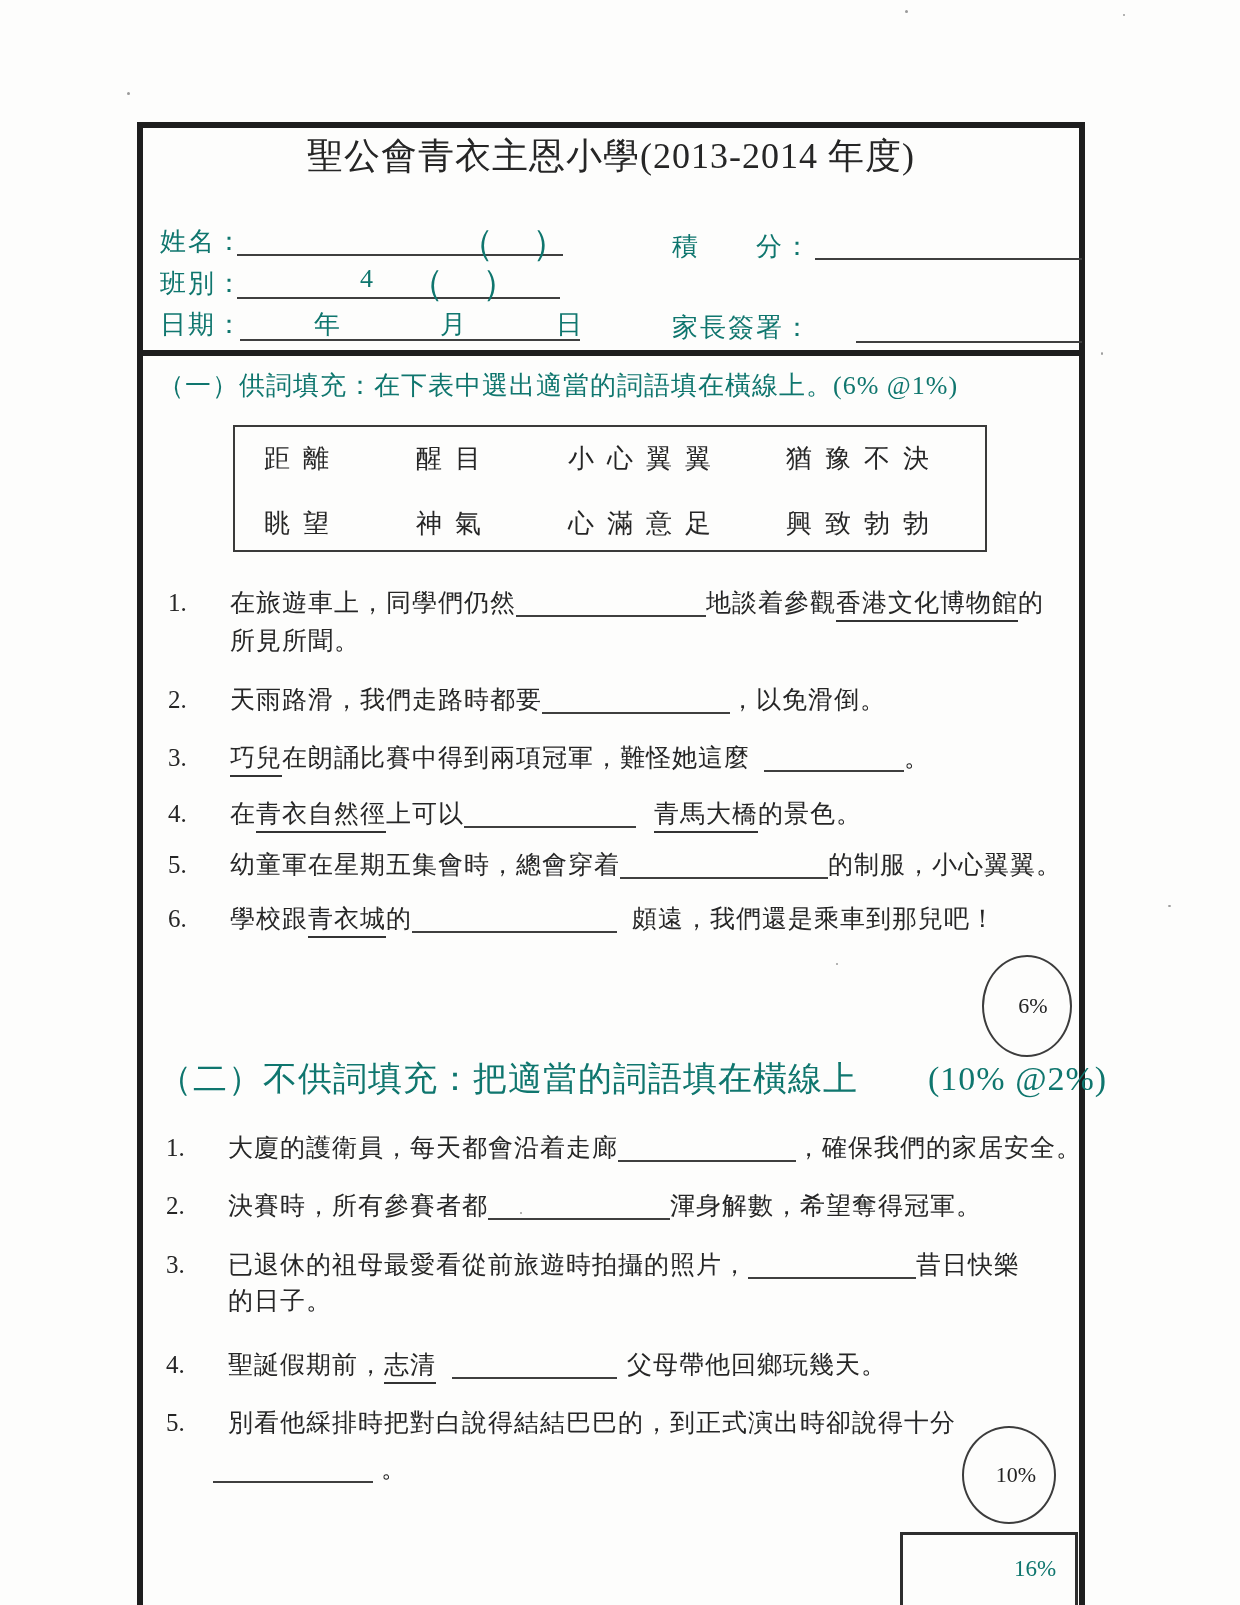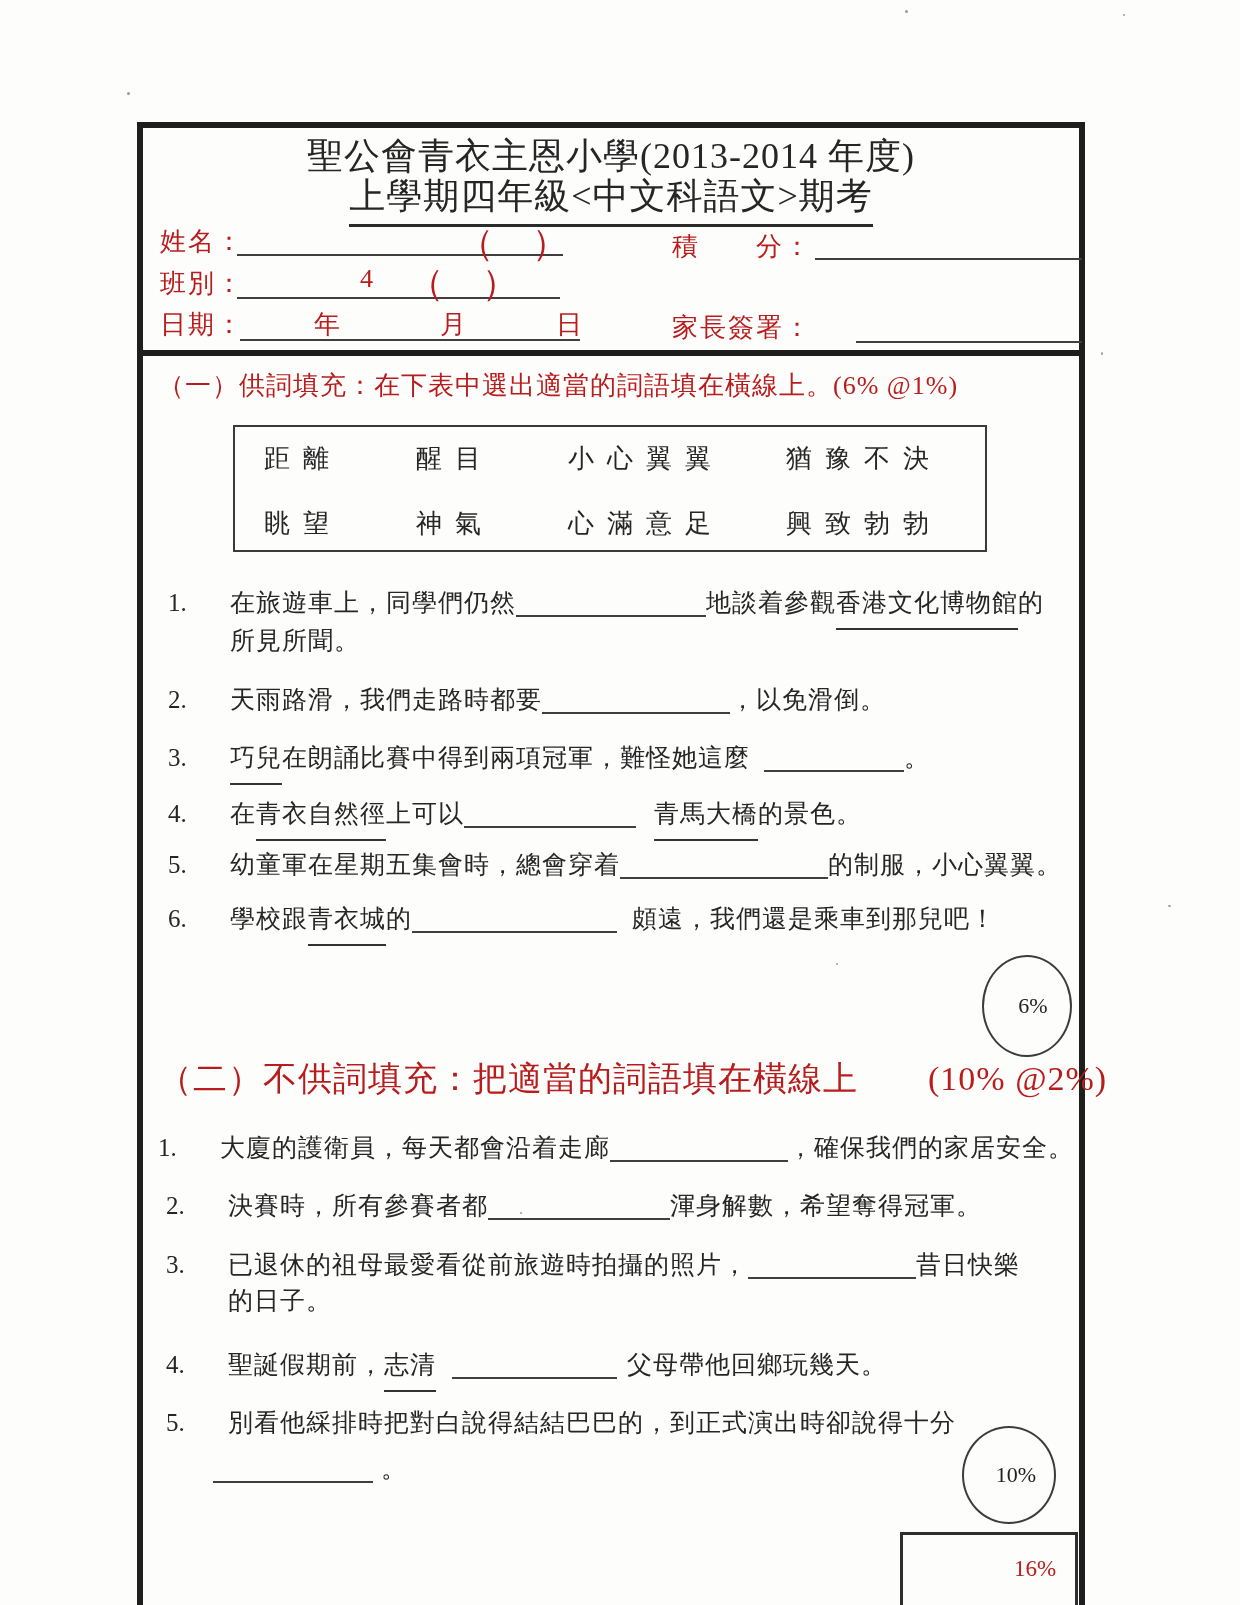--- a/index.html
+++ b/index.html
@@ -1,49 +1,46 @@
 <!DOCTYPE html>
 <html><head>
 <meta charset="utf-8">
 <style>
   html,body{margin:0;padding:0;}
   body{width:1240px;height:1605px;background:#fdfdfc;position:relative;overflow:hidden;
        font-family:"Liberation Serif","DejaVu Serif",serif;color:#262626;}
   .canvas{position:absolute;left:0;top:0;width:1240px;height:1605px;overflow:hidden;}
-  .t{position:absolute;white-space:nowrap;font-size:25px;letter-spacing:1px;color:#b91c1c;}
+  .t{position:absolute;white-space:nowrap;font-size:25px;letter-spacing:1px;color:#0f766e;}
   .lbl{font-size:26px;letter-spacing:2px;}
   .big{font-size:36px;letter-spacing:1px;}
   .center-row{position:absolute;left:137px;width:948px;text-align:center;}
   .frame{position:absolute;left:137px;top:122px;width:936px;height:1600px;border:6px solid #1e1e1e;}
   .divider{position:absolute;left:137px;top:350px;width:948px;height:6px;background:#1e1e1e;}
   .fill-line{position:absolute;border-bottom:2px solid #3f3f3f;}
   .q{position:absolute;white-space:nowrap;font-size:25px;letter-spacing:1px;color:#262626;}
   .qn{display:inline-block;width:62px;letter-spacing:0;}
   .blank{display:inline-block;border-bottom:2px solid #3f3f3f;height:28px;vertical-align:-6px;}
-  .u{border-bottom:2px solid #333;padding-bottom:12px;}
+  .u{border-bottom:2px solid #333;padding-bottom:4px;}
   .exam-title{display:inline-block;border-bottom:3px solid #2a2a2a;padding-bottom:3px;}
   .wordbox{position:absolute;left:233px;top:425px;width:750px;height:123px;border:2px solid #3a3a3a;background:transparent;}
   .wb{position:absolute;white-space:nowrap;font-size:26px;letter-spacing:13px;color:#262626;}
   .circle{position:absolute;border:2px solid #3c3c3c;border-radius:50%;display:flex;align-items:center;justify-content:center;font-size:22px;letter-spacing:0;color:#222;}
   .totalbox{position:absolute;left:900px;top:1532px;width:172px;height:90px;border:3px solid #2e2e2e;border-bottom:none;}
   .speck{position:absolute;background:#9a9a9a;border-radius:50%;}
 </style>
 </head>
 <body>
 
 <div class="canvas">
 
   <div class="frame"></div>
   <div class="divider"></div>
 
   <div class="center-row" style="top:132px">
     <span class="big" style="position:static">聖公會青衣主恩小學(2013-2014 年度)</span>
-  </div>
-  <div class="center-row" style="top:172px">
-    <span class="big exam-title" style="position:static">上學期四年級&lt;中文科語文&gt;期考</span>
   </div>
 
   <span class="t lbl" style="left:160px;top:224px">姓名：</span>
   <div class="fill-line" style="left:237px;top:226px;width:326px;height:28px"></div>
   <span class="t big" style="left:458px;top:219px">（　）</span>
   <span class="t lbl" style="left:672px;top:229px">積　　分：</span>
   <div class="fill-line" style="left:815px;top:230px;width:267px;height:28px"></div>
 
   <span class="t lbl" style="left:160px;top:266px">班別：</span>
   <div class="fill-line" style="left:237px;top:268px;width:323px;height:29px"></div>
@@ -82,21 +79,21 @@
   <div class="q" style="left:168px;top:848px"><span class="qn">5.</span><span>幼童軍在星期五集會時，總會穿着</span><span class="blank" style="width:208px"></span><span>的制服，小心翼翼。</span></div>
 
   <div class="q" style="left:168px;top:902px"><span class="qn">6.</span><span>學校跟</span><span class="u">青衣城</span><span>的</span><span class="blank" style="width:205px;margin-right:15px"></span><span>頗遠，我們還是乘車到那兒吧！</span></div>
 
   <div class="circle" style="left:982px;top:955px;width:90px;height:102px;padding-left:12px;box-sizing:border-box">
       <span>6%</span>
     </div>
 
   <span class="t" style="left:158px;top:1056px;font-size:34px">（二）不供詞填充：把適當的詞語填在橫線上　　(10% @2%)</span>
 
-  <div class="q" style="left:158px;top:1131px"><span class="qn">1.</span><span>大廈的護衛員，每天都會沿着走廊</span><span class="blank" style="width:178px"></span><span>，確保我們的家居安全。</span></div>
+  <div class="q" style="left:166px;top:1131px"><span class="qn">1.</span><span>大廈的護衛員，每天都會沿着走廊</span><span class="blank" style="width:178px"></span><span>，確保我們的家居安全。</span></div>
 
   <div class="q" style="left:166px;top:1189px"><span class="qn">2.</span><span>決賽時，所有參賽者都</span><span class="blank" style="width:182px"></span><span>渾身解數，希望奪得冠軍。</span></div>
 
   <div class="q" style="left:166px;top:1248px"><span class="qn">3.</span><span>已退休的祖母最愛看從前旅遊時拍攝的照片，</span><span class="blank" style="width:168px"></span><span>昔日快樂</span></div>
   <div class="q" style="left:228px;top:1284px"><span>的日子。</span></div>
 
   <div class="q" style="left:166px;top:1348px"><span class="qn">4.</span><span>聖誕假期前，</span><span class="u">志清</span><span class="blank" style="width:165px;margin-left:16px;margin-right:10px"></span><span>父母帶他回鄉玩幾天。</span></div>
 
   <div class="q" style="left:166px;top:1406px"><span class="qn">5.</span><span>別看他綵排時把對白說得結結巴巴的，到正式演出時卻說得十分</span></div>
   <div class="q" style="left:213px;top:1452px"><span class="blank" style="width:160px"></span><span style="margin-left:8px">。</span></div>

